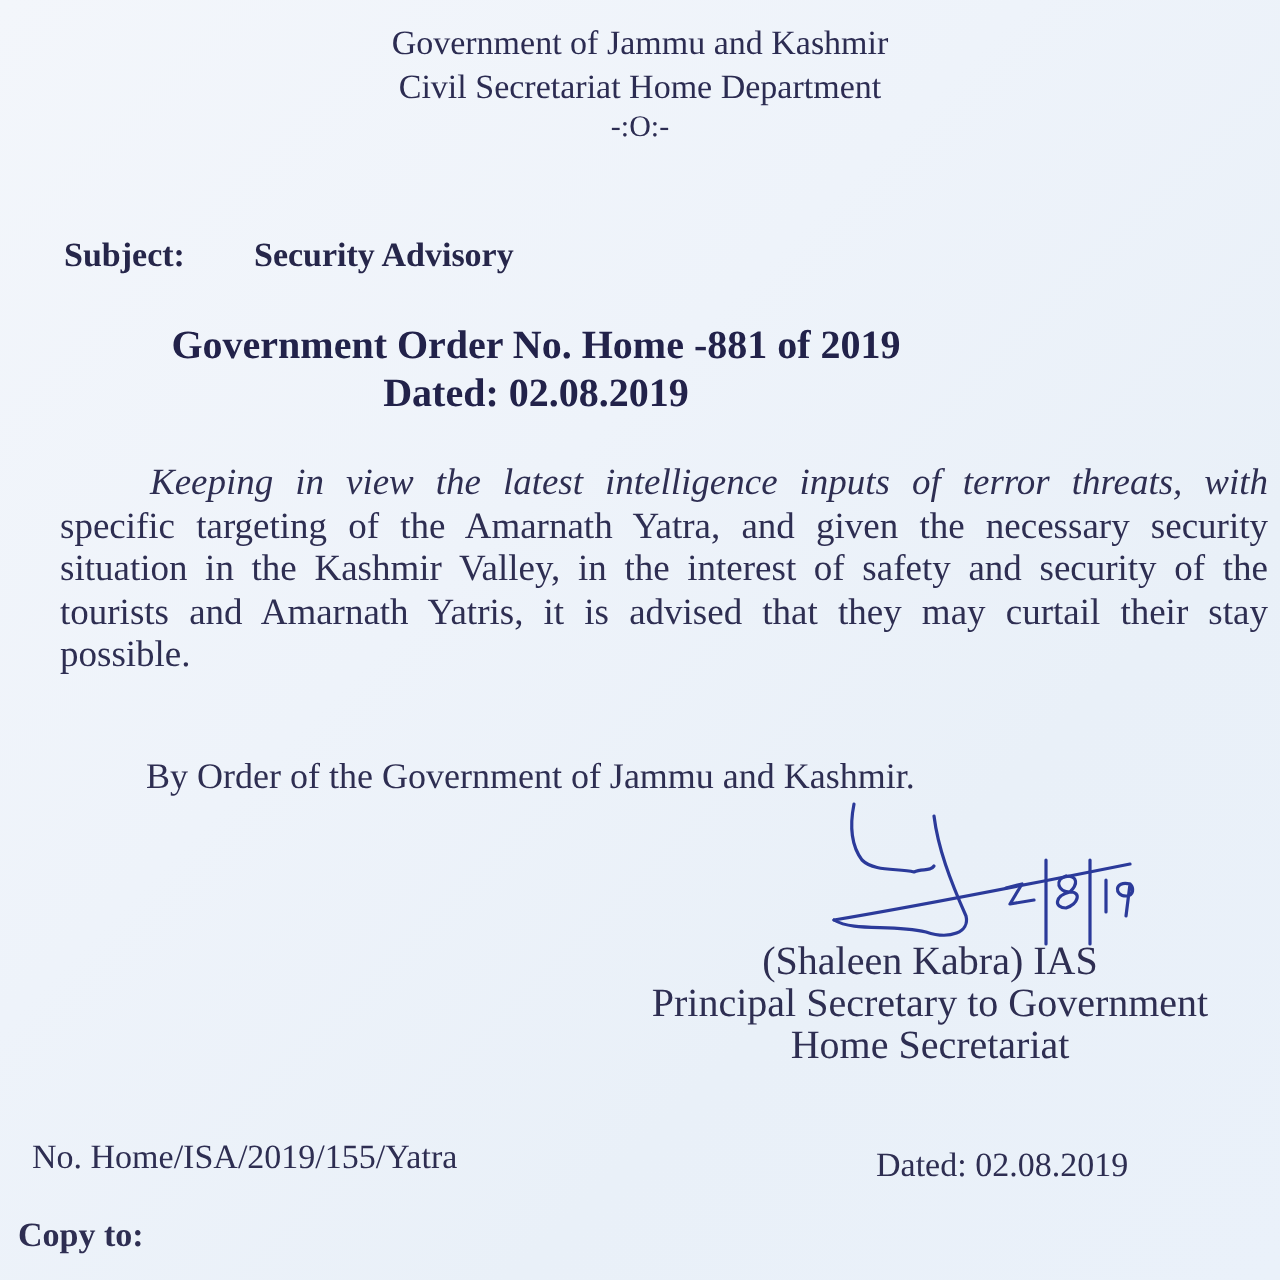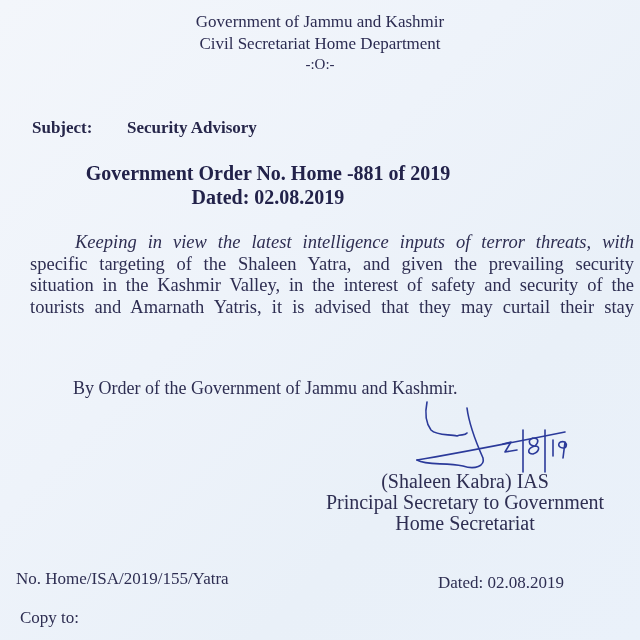--- a/index.html
+++ b/index.html
@@ -21,42 +21,43 @@
     text-align: justify;
   }
   .para .line { display: block; white-space: nowrap; text-align-last: justify; }
   .para .line.first { padding-left: 45px; font-style: italic; }
   .para .line.last { text-align-last: left; }
   .by-order { left: 73px; top: 378px; font-size: 18px; color: #2e2e52; }
   .sig-block { left: 320px; width: 290px; text-align: center; font-size: 20px; color: #2e2e52; }
   .signature { position: absolute; left: 405px; top: 400px; width: 180px; height: 75px; }
   .ref-no { left: 16px; top: 569px; font-size: 17px; color: #2e2e52; }
   .ref-date { left: 438px; top: 573px; font-size: 17px; color: #2e2e52; }
-  .copy-to { left: 20px; top: 608px; font-size: 17px; color: #2e2e52; }
+  .copy-to { left: 9px; top: 608px; font-size: 17px; color: #2e2e52; font-weight: bold; }
 </style>
 </head>
 <body>
 
 <div>
 
   <div class="abs hdr" style="top:12px;">Government of Jammu and Kashmir</div>
   <div class="abs hdr" style="top:34px;">Civil Secretariat Home Department</div>
   <div class="abs hdr" style="top:56px; font-size:15px;">-:O:-</div>
 
   <div class="abs subject-label">Subject:</div>
   <div class="abs subject-value">Security Advisory</div>
 
   <div class="abs order-title" style="top:162px;">Government Order No. Home -881 of 2019</div>
   <div class="abs order-title" style="top:186px;">Dated: 02.08.2019</div>
 
   <div class="para">
     <span class="line first">Keeping in view the latest intelligence inputs of terror threats, with</span>
-    <span class="line">specific targeting of the Shaleen Yatra, and given the prevailing security</span>
+    <span class="line">specific targeting of the Amarnath Yatra, and given the necessary security</span>
     <span class="line">situation in the Kashmir Valley, in the interest of safety and security of the</span>
     <span class="line">tourists and Amarnath Yatris, it is advised that they may curtail their stay</span>
+    <span class="line last">possible.</span>
   </div>
 
   <div class="abs by-order">By Order of the Government of Jammu and Kashmir.</div>
 
   <svg class="signature" viewBox="0 0 180 75">
     <g fill="none" stroke="#2b3a9a" stroke-width="1.6" stroke-linecap="round" stroke-linejoin="round">
       <path d="M22 2 C 20 12, 20 22, 26 30 C 32 36, 44 34, 52 36 C 56 34, 60 36, 62 33"></path>
       <path d="M62 8 C 64 24, 70 40, 78 58 C 80 66, 70 70, 58 66 C 40 62, 22 66, 12 60"></path>
       <path d="M12 60 C 60 52, 120 40, 160 32"></path>
       <path d="M98 44 L 106 42 L 100 52 L 112 50"></path>

